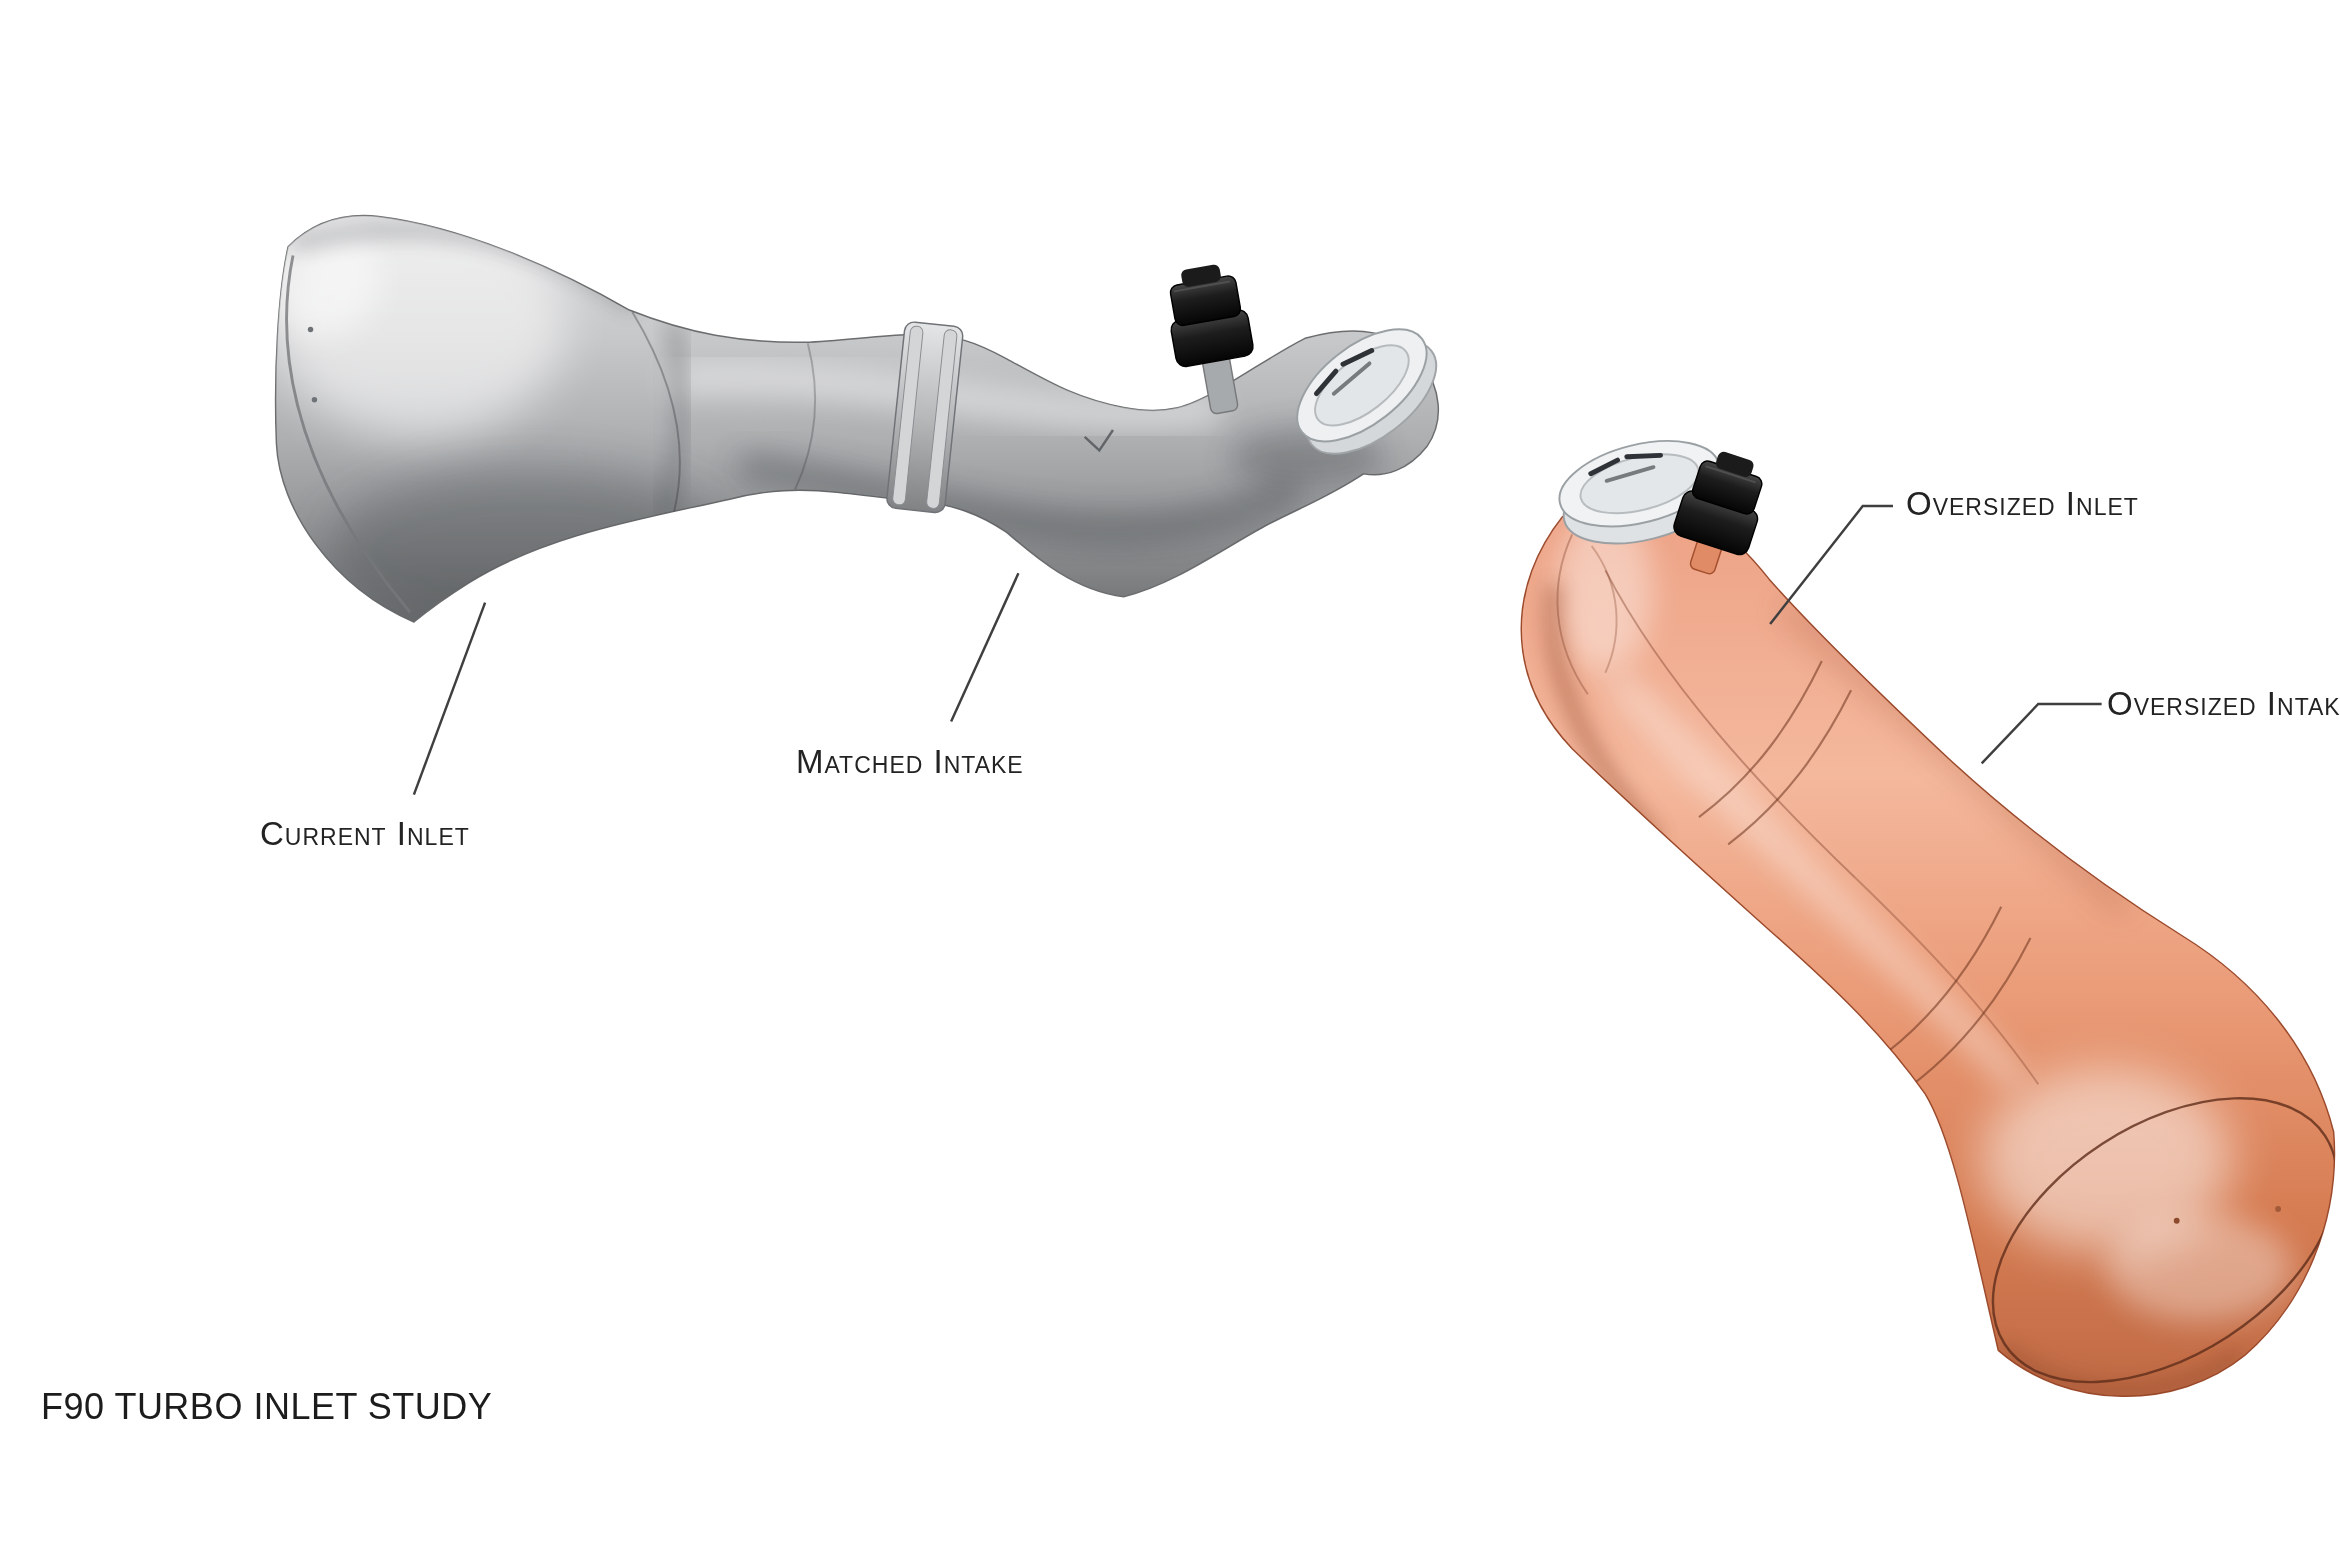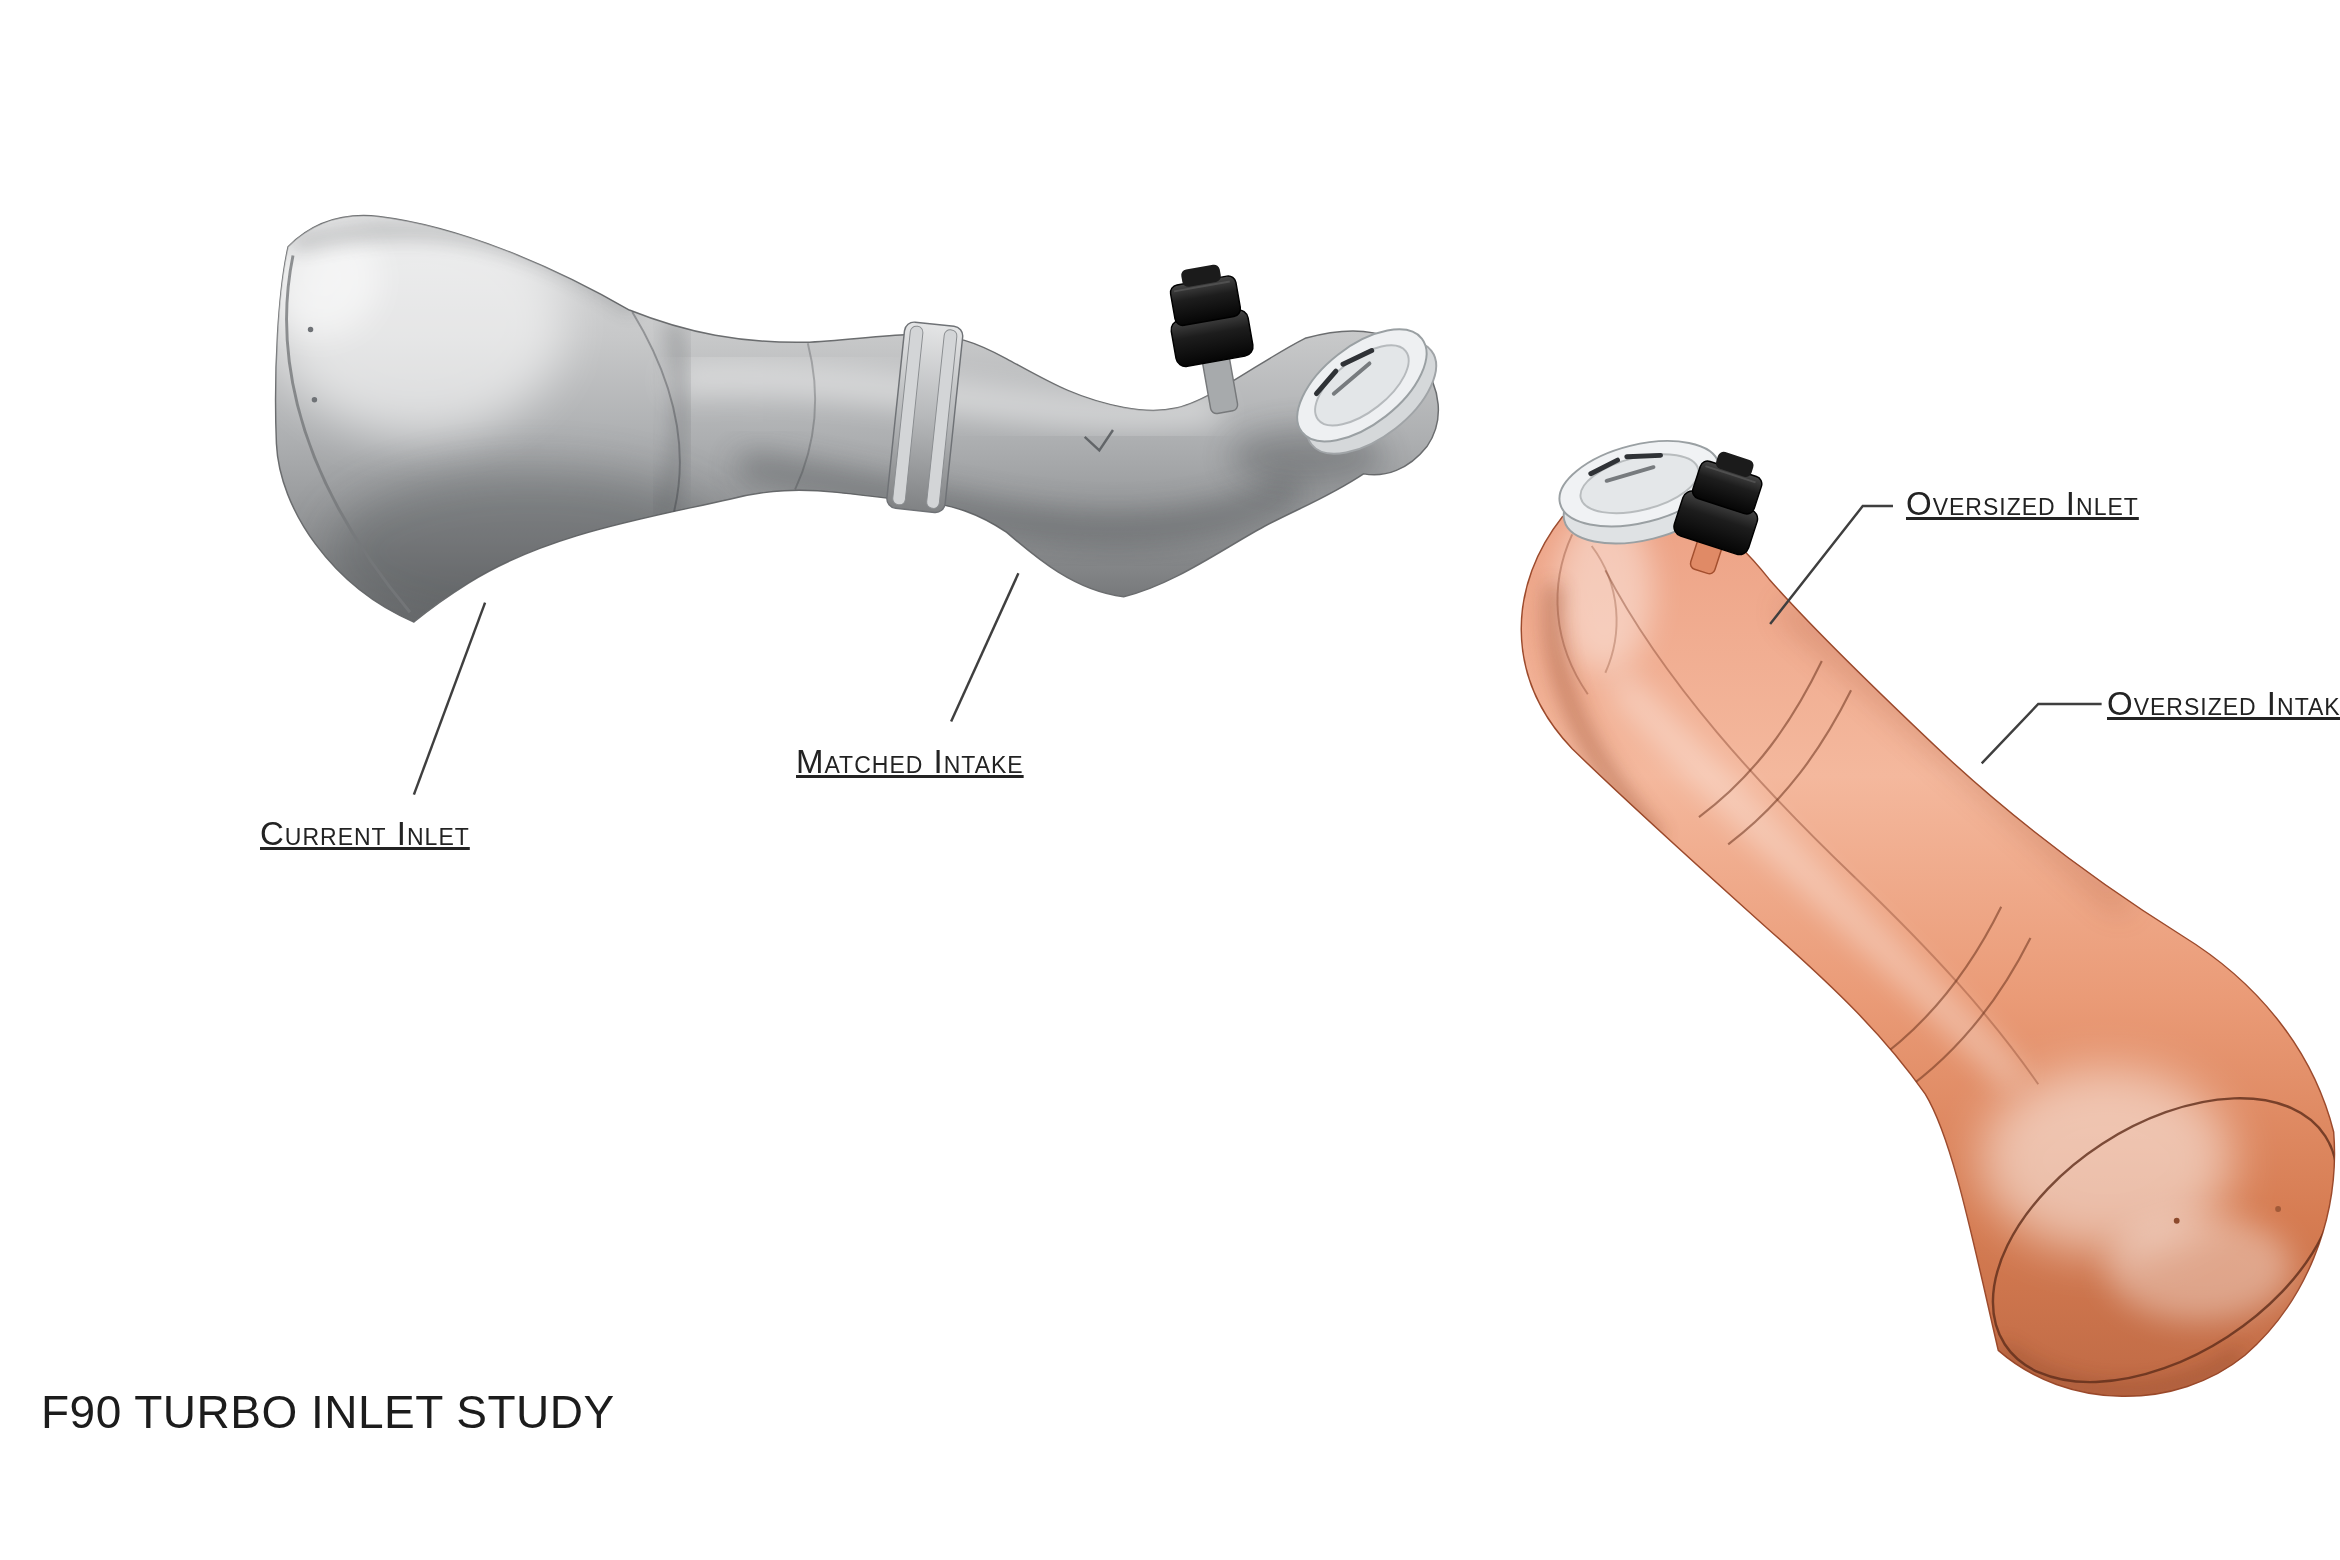--- a/index.html
+++ b/index.html
@@ -12,25 +12,24 @@
   }
   .stage svg{position:absolute;left:0;top:0;}
   .anno{
     position:absolute;
     font-variant:small-caps;
     font-size:33px;
     letter-spacing:1px;
     color:#232323;
     white-space:nowrap;
     line-height:1;
-    text-decoration:underline;
   }
   .caption{
     position:absolute;
-    font-size:46px;
+    font-size:36px;
     letter-spacing:0.5px;
     color:#1c1c1c;
     white-space:nowrap;
     line-height:1;
   }
 </style>
 </head>
 <body>
 
 <div class="stage">

